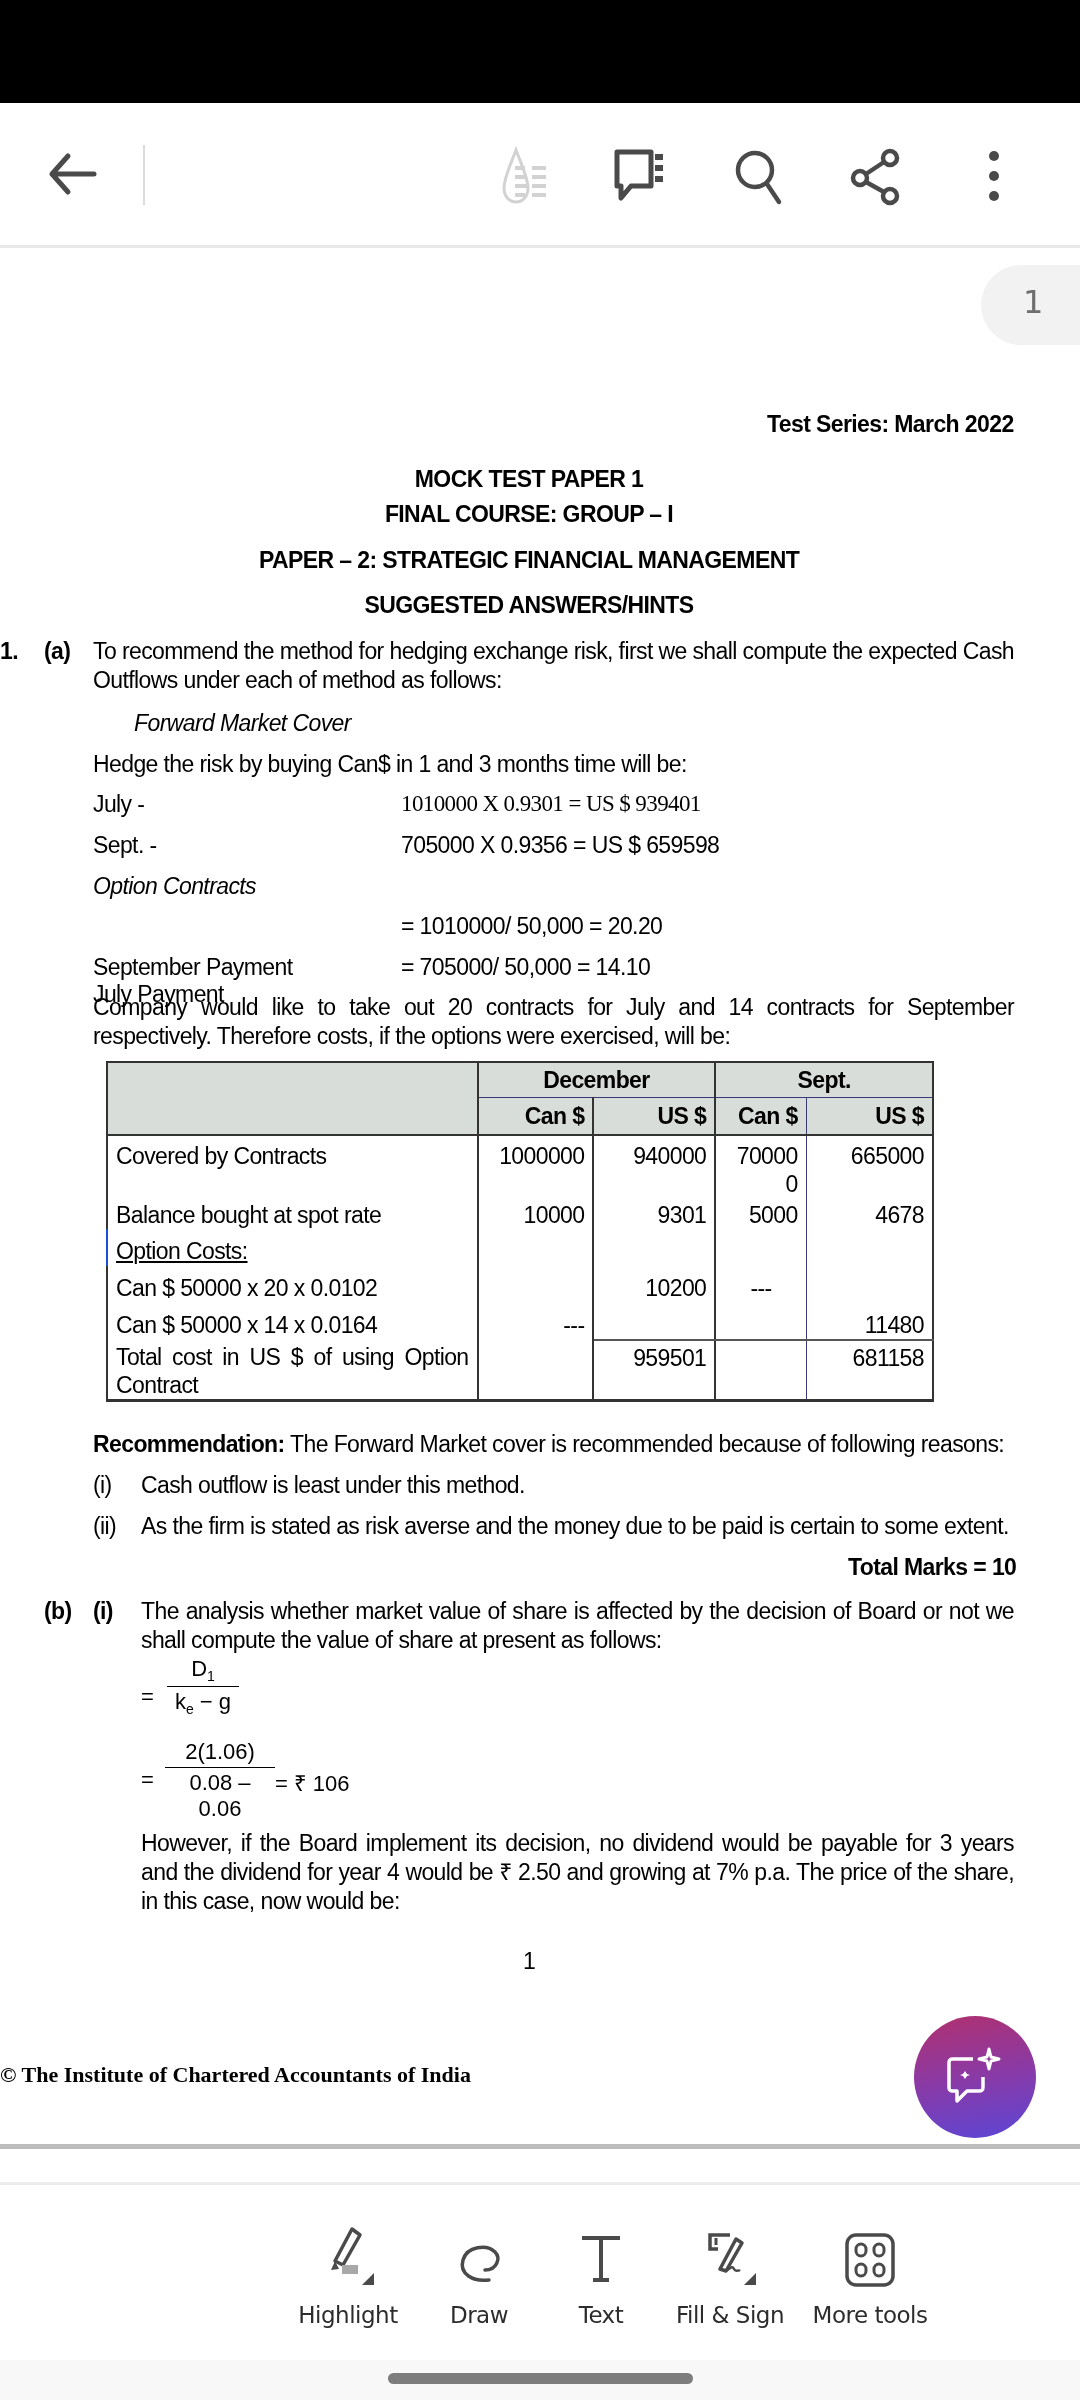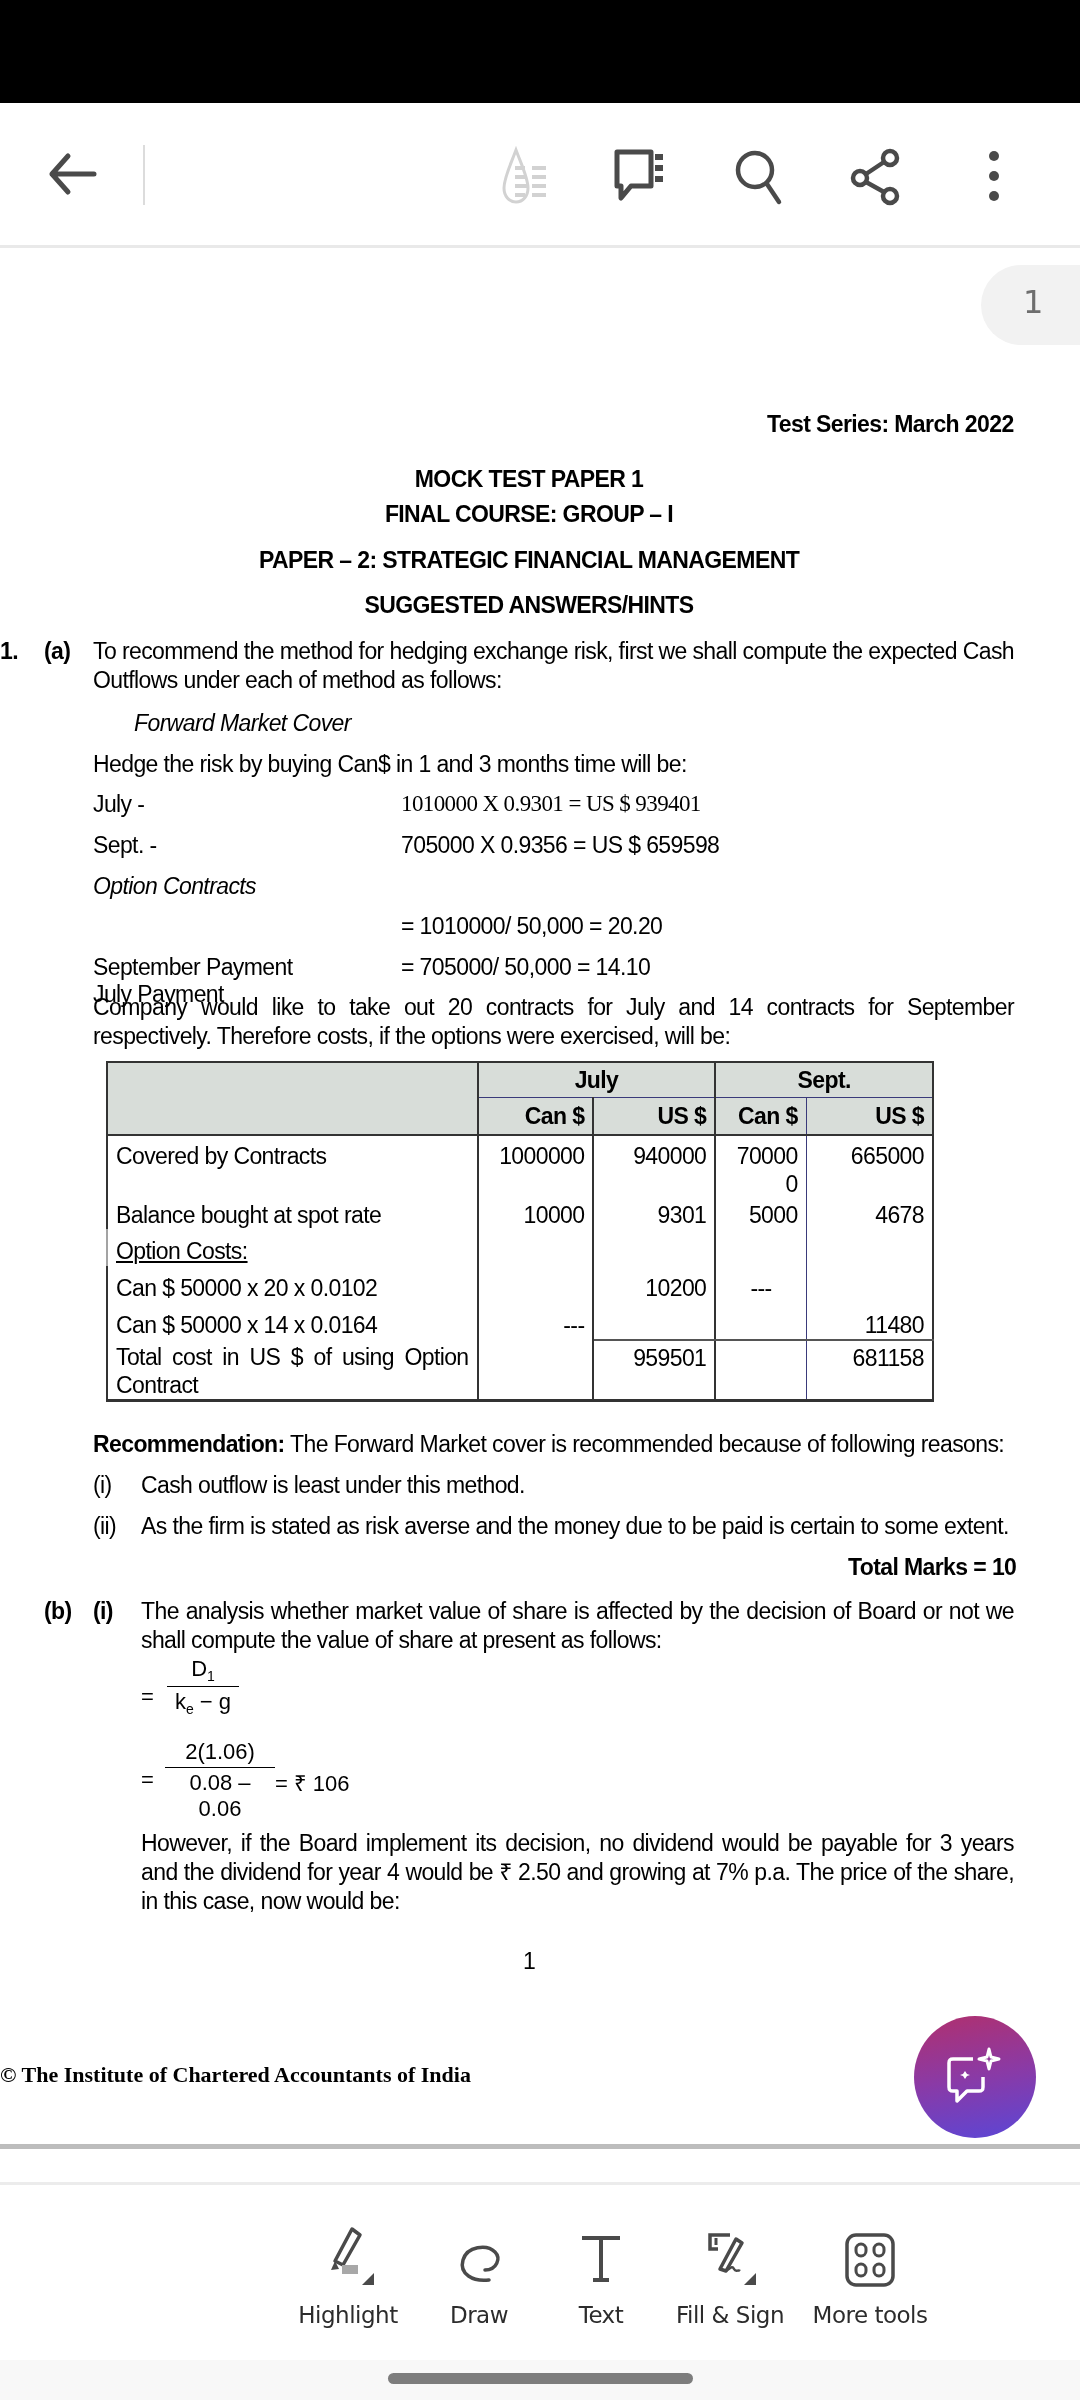--- a/index.html
+++ b/index.html
@@ -153,21 +153,21 @@
     <colgroup>
       <col style="width:372px">
         <col style="width:116px">
         <col style="width:122px">
         <col style="width:91px">
         <col style="width:127px">
     </colgroup>
     <tbody>
         <tr>
       <td class="hdr" rowspan="2" style="border:2px solid #333; border-bottom:2px solid #333;"></td>
-      <td class="hdr" colspan="2" style="border-top:2px solid #333; border-right:2px solid #333; border-bottom:1px solid #3a3a7a; height:34px; line-height:34px;">July</td>
+      <td class="hdr" colspan="2" style="border-top:2px solid #333; border-right:2px solid #333; border-bottom:1px solid #3a3a7a; height:34px; line-height:34px;">December</td>
       <td class="hdr" colspan="2" style="border-top:2px solid #333; border-right:2px solid #333; border-bottom:1px solid #3a3a7a; height:34px; line-height:34px;">Sept.</td>
     </tr>
     <tr>
       <td class="hdr2" style="border-right:2px solid #333; border-bottom:2px solid #333; height:36px; line-height:36px;">Can $</td>
       <td class="hdr2" style="border-right:2px solid #333; border-bottom:2px solid #333; line-height:36px;">US $</td>
       <td class="hdr2" style="border-right:1px solid #3a3a7a; border-bottom:2px solid #333; line-height:36px;">Can $</td>
       <td class="hdr2" style="border-right:2px solid #333; border-bottom:2px solid #333; line-height:36px;">US $</td>
     </tr>
     <tr>
       <td style="border-left:2px solid #333; border-right:2px solid #333; padding-top:6px; height:66px;">Covered by Contracts</td>
@@ -177,21 +177,21 @@
       <td class="num" style="border-right:2px solid #333; padding-top:6px;">665000</td>
     </tr>
     <tr>
       <td style="border-left:2px solid #333; border-right:2px solid #333; height:26px;">Balance bought at spot rate</td>
       <td class="num" style="border-right:2px solid #333;">10000</td>
       <td class="num" style="border-right:2px solid #333;">9301</td>
       <td class="num" style="border-right:1px solid #3a3a7a;">5000</td>
       <td class="num" style="border-right:2px solid #333;">4678</td>
     </tr>
     <tr>
-      <td style="border-left:2px solid #a3a3a3; border-right:2px solid #333; height:37px; padding-top:9px; line-height:26px;"><span style="text-decoration:underline;">Option Costs:</span></td>
+      <td style="border-left:2px solid #1d4ed8; border-right:2px solid #333; height:37px; padding-top:9px; line-height:26px;"><span style="text-decoration:underline;">Option Costs:</span></td>
       <td style="border-right:2px solid #333;"></td>
       <td style="border-right:2px solid #333;"></td>
       <td style="border-right:1px solid #3a3a7a;"></td>
       <td style="border-right:2px solid #333;"></td>
     </tr>
     <tr>
       <td style="border-left:2px solid #333; border-right:2px solid #333; height:37px; padding-top:9px; line-height:26px;">Can $ 50000 x 20 x 0.0102</td>
       <td style="border-right:2px solid #333;"></td>
       <td class="num" style="border-right:2px solid #333; padding-top:9px; line-height:26px;">10200</td>
       <td class="dash" style="border-right:1px solid #3a3a7a; padding-top:9px; line-height:26px;">---</td>

